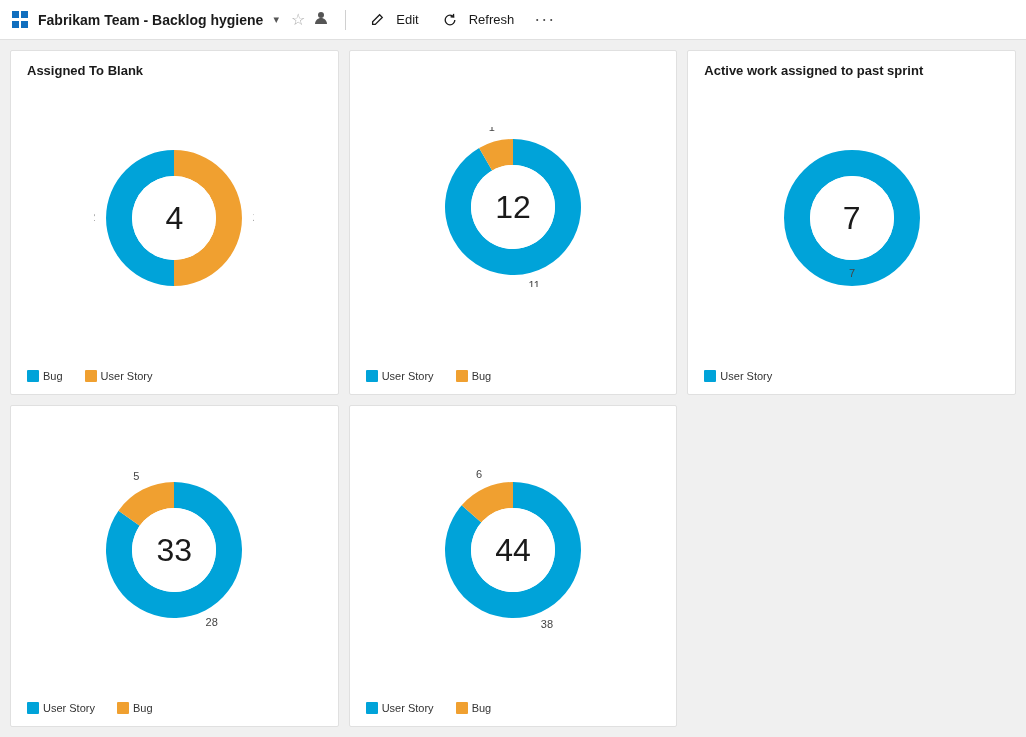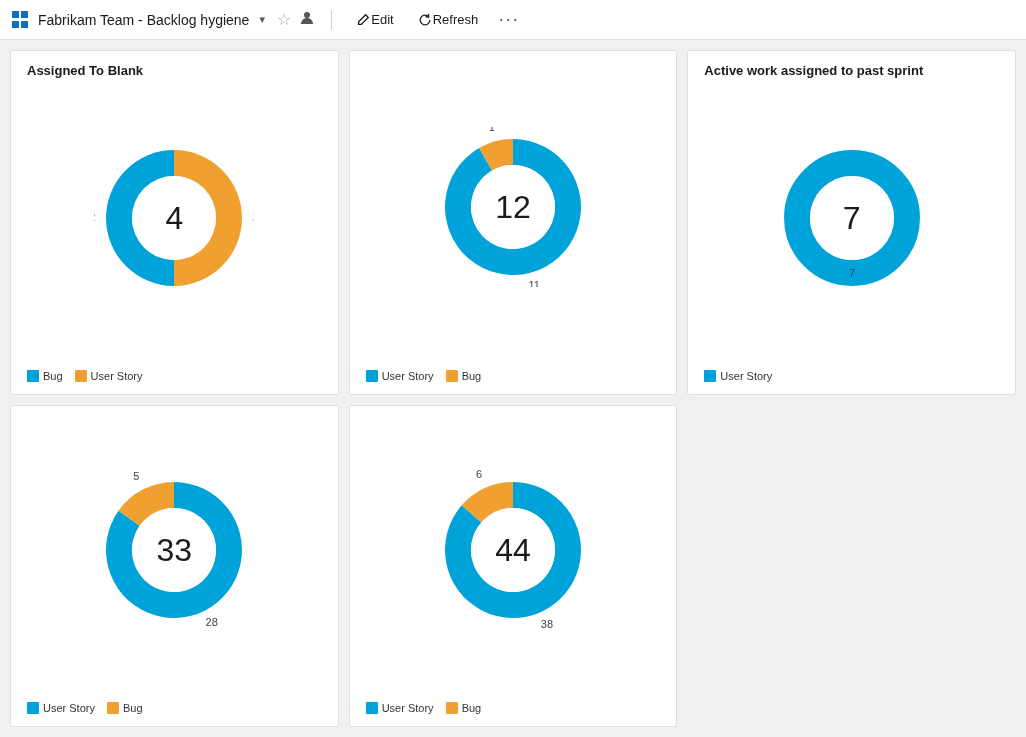--- a/index.html
+++ b/index.html
@@ -16,28 +16,28 @@
       gap: 8px;
     }
     .header-grid-icon {
       width: 18px; height: 18px;
       display: flex; flex-wrap: wrap; gap: 2px;
     }
     .header-grid-icon span {
       display: block; width: 7px; height: 7px; background: #106ebe;
     }
     .header-title {
-      font-size: 14px; font-weight: 400; color: #1a1a1a;
+      font-size: 14px; font-weight: 700; color: #1a1a1a;
     }
     .header-chevron { font-size: 11px; color: #555; cursor: pointer; margin-left: 2px; }
     .header-star { font-size: 16px; color: #aaa; margin-left: 4px; cursor: pointer; }
     .header-person { font-size: 16px; color: #555; cursor: pointer; }
     .header-sep { width: 1px; height: 20px; background: #d0d0d0; margin: 0 8px; }
     .header-btn {
-      display: flex; align-items: center; gap: 1px;
+      display: flex; align-items: center; gap: 12px;
       font-size: 13px; color: #1a1a1a; cursor: pointer;
       padding: 4px 8px; border-radius: 2px;
     }
     .header-btn svg { width: 14px; height: 14px; }
     .header-more { font-size: 18px; color: #555; cursor: pointer; margin-left: 4px; letter-spacing: 1px; }
 
     
     .dashboard {
       padding: 10px;
       display: grid;
@@ -84,21 +84,21 @@
       position: absolute;
       top: 50%; left: 50%;
       transform: translate(-50%, -50%);
       font-size: 32px;
       font-weight: 300;
       color: #1a1a1a;
     }
 
     .legend {
       display: flex;
-      gap: 12px;
+      gap: 22px;
       margin-top: 20px;
       align-items: center;
       text-align: center;
     }
     .legend-item {
       display: flex; align-items: center; gap: 4px;
       font-size: 11px; color: #333;
     }
     .legend-color {
       width: 12px; height: 12px; border-radius: 1px;

